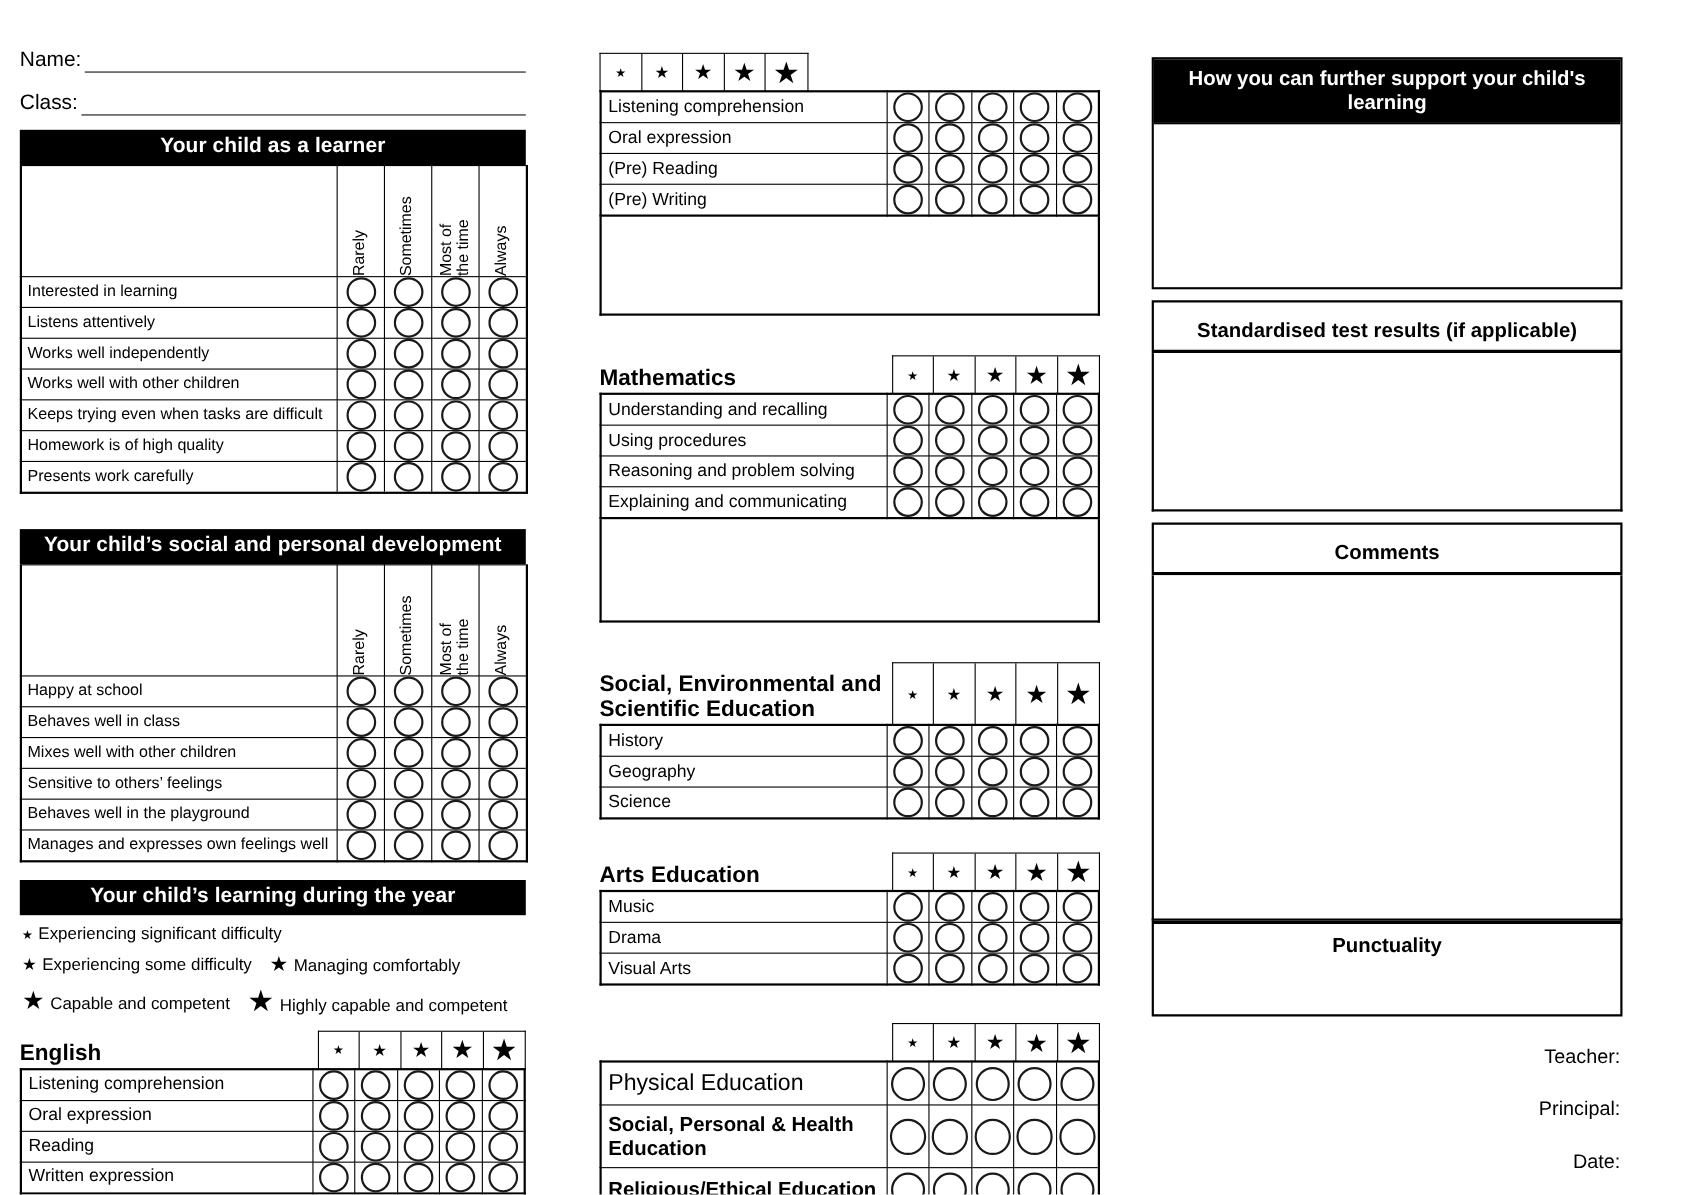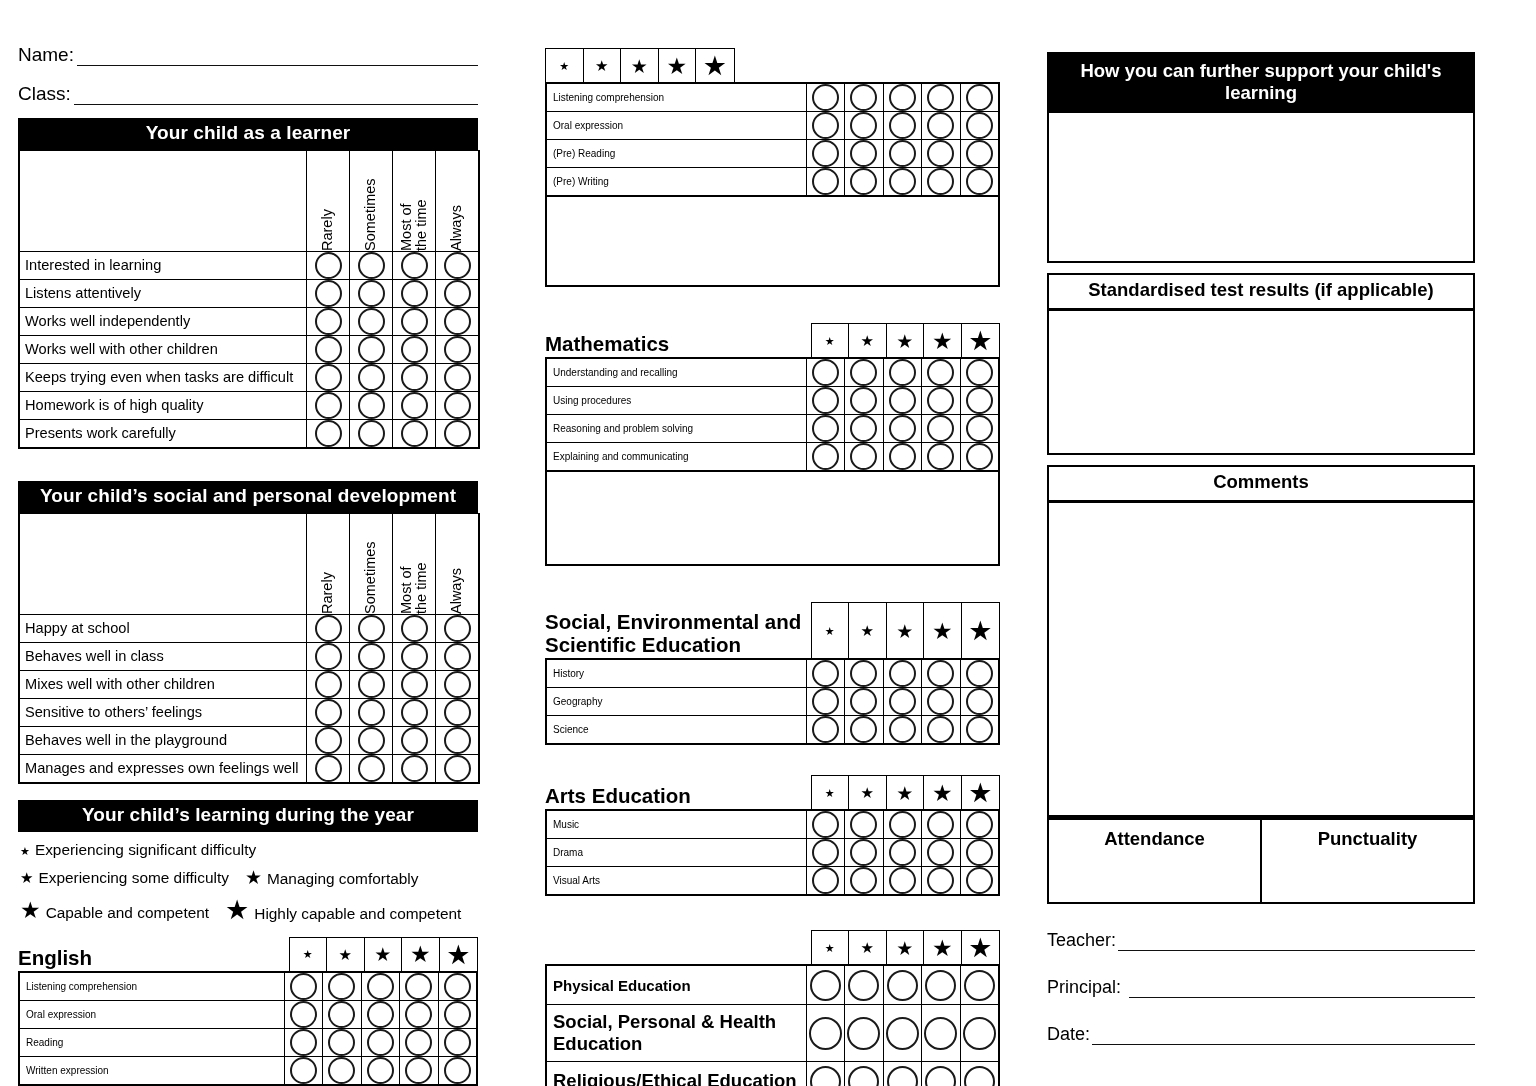--- a/index.html
+++ b/index.html
@@ -60,43 +60,43 @@
     flex:1;padding-bottom:3px;
   }
   .startrip{display:flex;border:1.6px solid #000;border-bottom:none;}
   .starcell{
     width:37.5px;height:34px;border-right:1.3px solid #000;
     display:flex;align-items:center;justify-content:center;box-sizing:border-box;
   }
   .starcell:last-child{border-right:none;}
   .stable{border:2px solid #000;border-collapse:collapse;width:100%;table-layout:fixed;margin-top:-1px;}
   .stable td{border:1.2px solid #000;padding:0;height:27px;}
-  .stable .s-lbl{font-size:10px;padding-left:6px;white-space:nowrap;}
+  .stable .s-lbl{font-size:16px;padding-left:6px;white-space:nowrap;}
   .stable .s-opt{width:37.5px;}
   .stable .bub{width:27px;height:27px;}
   .emptybox{border:2px solid #000;border-top:none;}
 
   
   .rbanner{
     background:#000;color:#fff;text-align:center;font-weight:bold;
     font-size:18.5px;padding:6px 0 7px;
   }
   .rbanner-lt{
     background:#fff;color:#000;text-align:center;font-weight:bold;
-    font-size:18.5px;padding:4px 0 7px;border:2px solid #000;border-bottom:3px solid #000;
+    font-size:18.5px;padding:14px 0 7px;border:2px solid #000;border-bottom:3px solid #000;
   }
   .rbox{border:2px solid #000;border-top:none;background:#fff;}
   .outer{border:2px solid #000;}
   .apgrid{display:flex;border:2px solid #000;border-top:3px solid #000;}
   .apcell{flex:1;}
   .apcell + .apcell{border-left:2px solid #000;}
   .aphead{text-align:center;font-weight:bold;font-size:18.5px;padding:8px 0 0;}
   .apbody{height:52px;}
 
-  .sigline{display:flex;align-items:flex-end;font-size:18px;margin-top:26px;}
+  .sigline{display:flex;align-items:flex-end;font-size:18px;margin-top:26px;flex-direction:column;}
   .sigline .lbl{white-space:nowrap;padding-right:2px;}
   .sigline .rule{flex:1;border-bottom:1.6px solid #111;height:16px;}
 </style>
 </head>
 <body>
 
 <div class="page">
 
   <div class="col col-left" style="top:44px;">
 
@@ -866,21 +866,21 @@
               <span class="s4">★</span>
             </div>
           <div class="starcell">
               <span class="s5">★</span>
             </div>
         </div>
       </div>
       <table class="stable">
         <tbody>
             <tr>
-              <td class="s-lbl" style="font-weight:bold;font-size:15px;height:38px;">Physical Education</td>
+              <td class="s-lbl" style="font-weight:normal;font-size:21px;height:38px;">Physical Education</td>
               <td class="s-opt">
                 <div class="bub" style="width:31px;height:31px;"></div>
               </td>
               <td class="s-opt">
                 <div class="bub" style="width:31px;height:31px;"></div>
               </td>
               <td class="s-opt">
                 <div class="bub" style="width:31px;height:31px;"></div>
               </td>
               <td class="s-opt">
@@ -943,24 +943,20 @@
       <div class="rbanner-lt">Standardised test results (if applicable)</div>
       <div class="rbox" style="height:142px;"></div>
     </div>
 
     <div style="margin-top:10px;">
       <div class="rbanner-lt">Comments</div>
       <div class="rbox" style="height:312px;"></div>
     </div>
 
     <div class="apgrid">
-      <div class="apcell">
-        <div class="aphead">Attendance</div>
-        <div class="apbody"></div>
-      </div>
       <div class="apcell">
         <div class="aphead">Punctuality</div>
         <div class="apbody"></div>
       </div>
     </div>
 
     <div class="sigline">
       <span class="lbl">Teacher:</span>
       <span class="rule"></span>
     </div>

